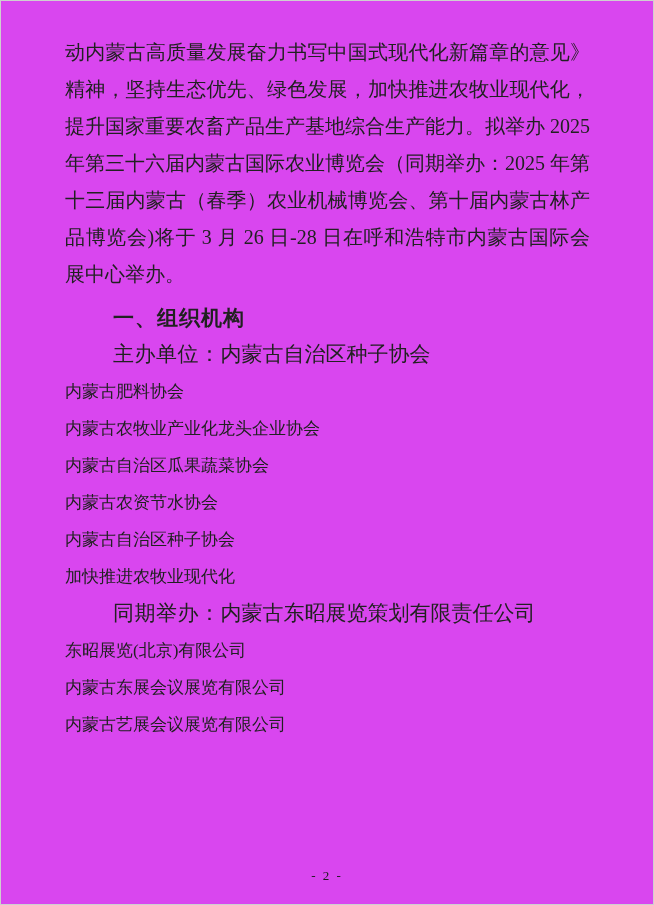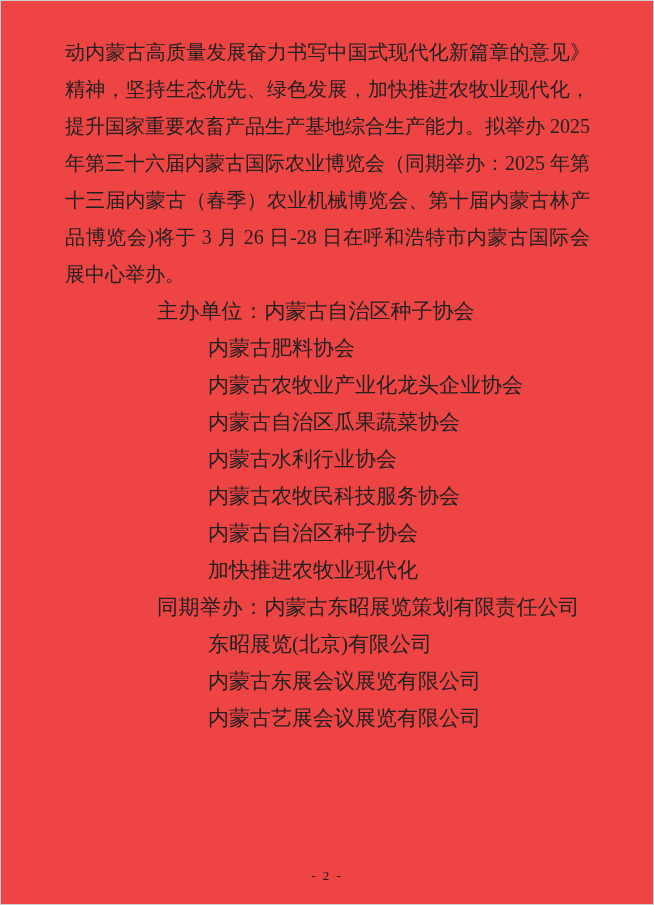--- a/index.html
+++ b/index.html
@@ -5,21 +5,21 @@
   html, body {
     margin: 0;
     padding: 0;
     background: #ffffff;
   }
   .page {
     position: relative;
     width: 654px;
     height: 905px;
     box-sizing: border-box;
-    background: #ef4444;
+    background: #d946ef;
     border: 1px solid #cfcfcf;
     font-family: "Liberation Serif", "DejaVu Serif", serif;
     color: #212121;
     overflow: hidden;
   }
   .content {
     padding: 33px 63px 0 64px; 
   }
   .pline {
     font-size: 20px;
@@ -42,26 +42,24 @@
     letter-spacing: 1px;
   }
   .org-line {
     font-size: 21px;
     line-height: 37px;
     text-indent: 48px;
     white-space: nowrap;
   }
   .org-label {
     letter-spacing: 0.5px;
-    margin-left: 44px;
   }
   .org-item {
-    font-size: 21px;
+    font-size: 17px;
     line-height: 37px;
-    margin-left: 143px;
     white-space: nowrap;
   }
   .page-footer {
     position: absolute;
     left: 0;
     top: 865px;
     width: 100%;
     text-align: center;
     font-size: 13px;
     line-height: 20px;
@@ -78,28 +76,28 @@
     <div>
       <div class="pline just">动内蒙古高质量发展奋力书写中国式现代化新篇章的意见》</div>
       <div class="pline just">精神，坚持生态优先、绿色发展，加快推进农牧业现代化，</div>
       <div class="pline just">提升国家重要农畜产品生产基地综合生产能力。拟举办 2025</div>
       <div class="pline just">年第三十六届内蒙古国际农业博览会（同期举办：2025 年第</div>
       <div class="pline just">十三届内蒙古（春季）农业机械博览会、第十届内蒙古林产</div>
       <div class="pline just">品博览会)将于 3 月 26 日-28 日在呼和浩特市内蒙古国际会</div>
       <div class="pline">展中心举办。</div>
     </div>
 
+    <div class="section-heading">一、组织机构</div>
 
     <div>
       <div class="org-line"><span class="org-label">主办单位：</span><span>内蒙古自治区种子协会</span></div>
       <div class="org-item">内蒙古肥料协会</div>
       <div class="org-item">内蒙古农牧业产业化龙头企业协会</div>
       <div class="org-item">内蒙古自治区瓜果蔬菜协会</div>
-      <div class="org-item">内蒙古水利行业协会</div>
-      <div class="org-item">内蒙古农牧民科技服务协会</div>
+      <div class="org-item">内蒙古农资节水协会</div>
       <div class="org-item">内蒙古自治区种子协会</div>
       <div class="org-item">加快推进农牧业现代化</div>
     </div>
 
     <div>
       <div class="org-line"><span class="org-label">同期举办：</span><span>内蒙古东昭展览策划有限责任公司</span></div>
       <div class="org-item">东昭展览(北京)有限公司</div>
       <div class="org-item">内蒙古东展会议展览有限公司</div>
       <div class="org-item">内蒙古艺展会议展览有限公司</div>
     </div>

